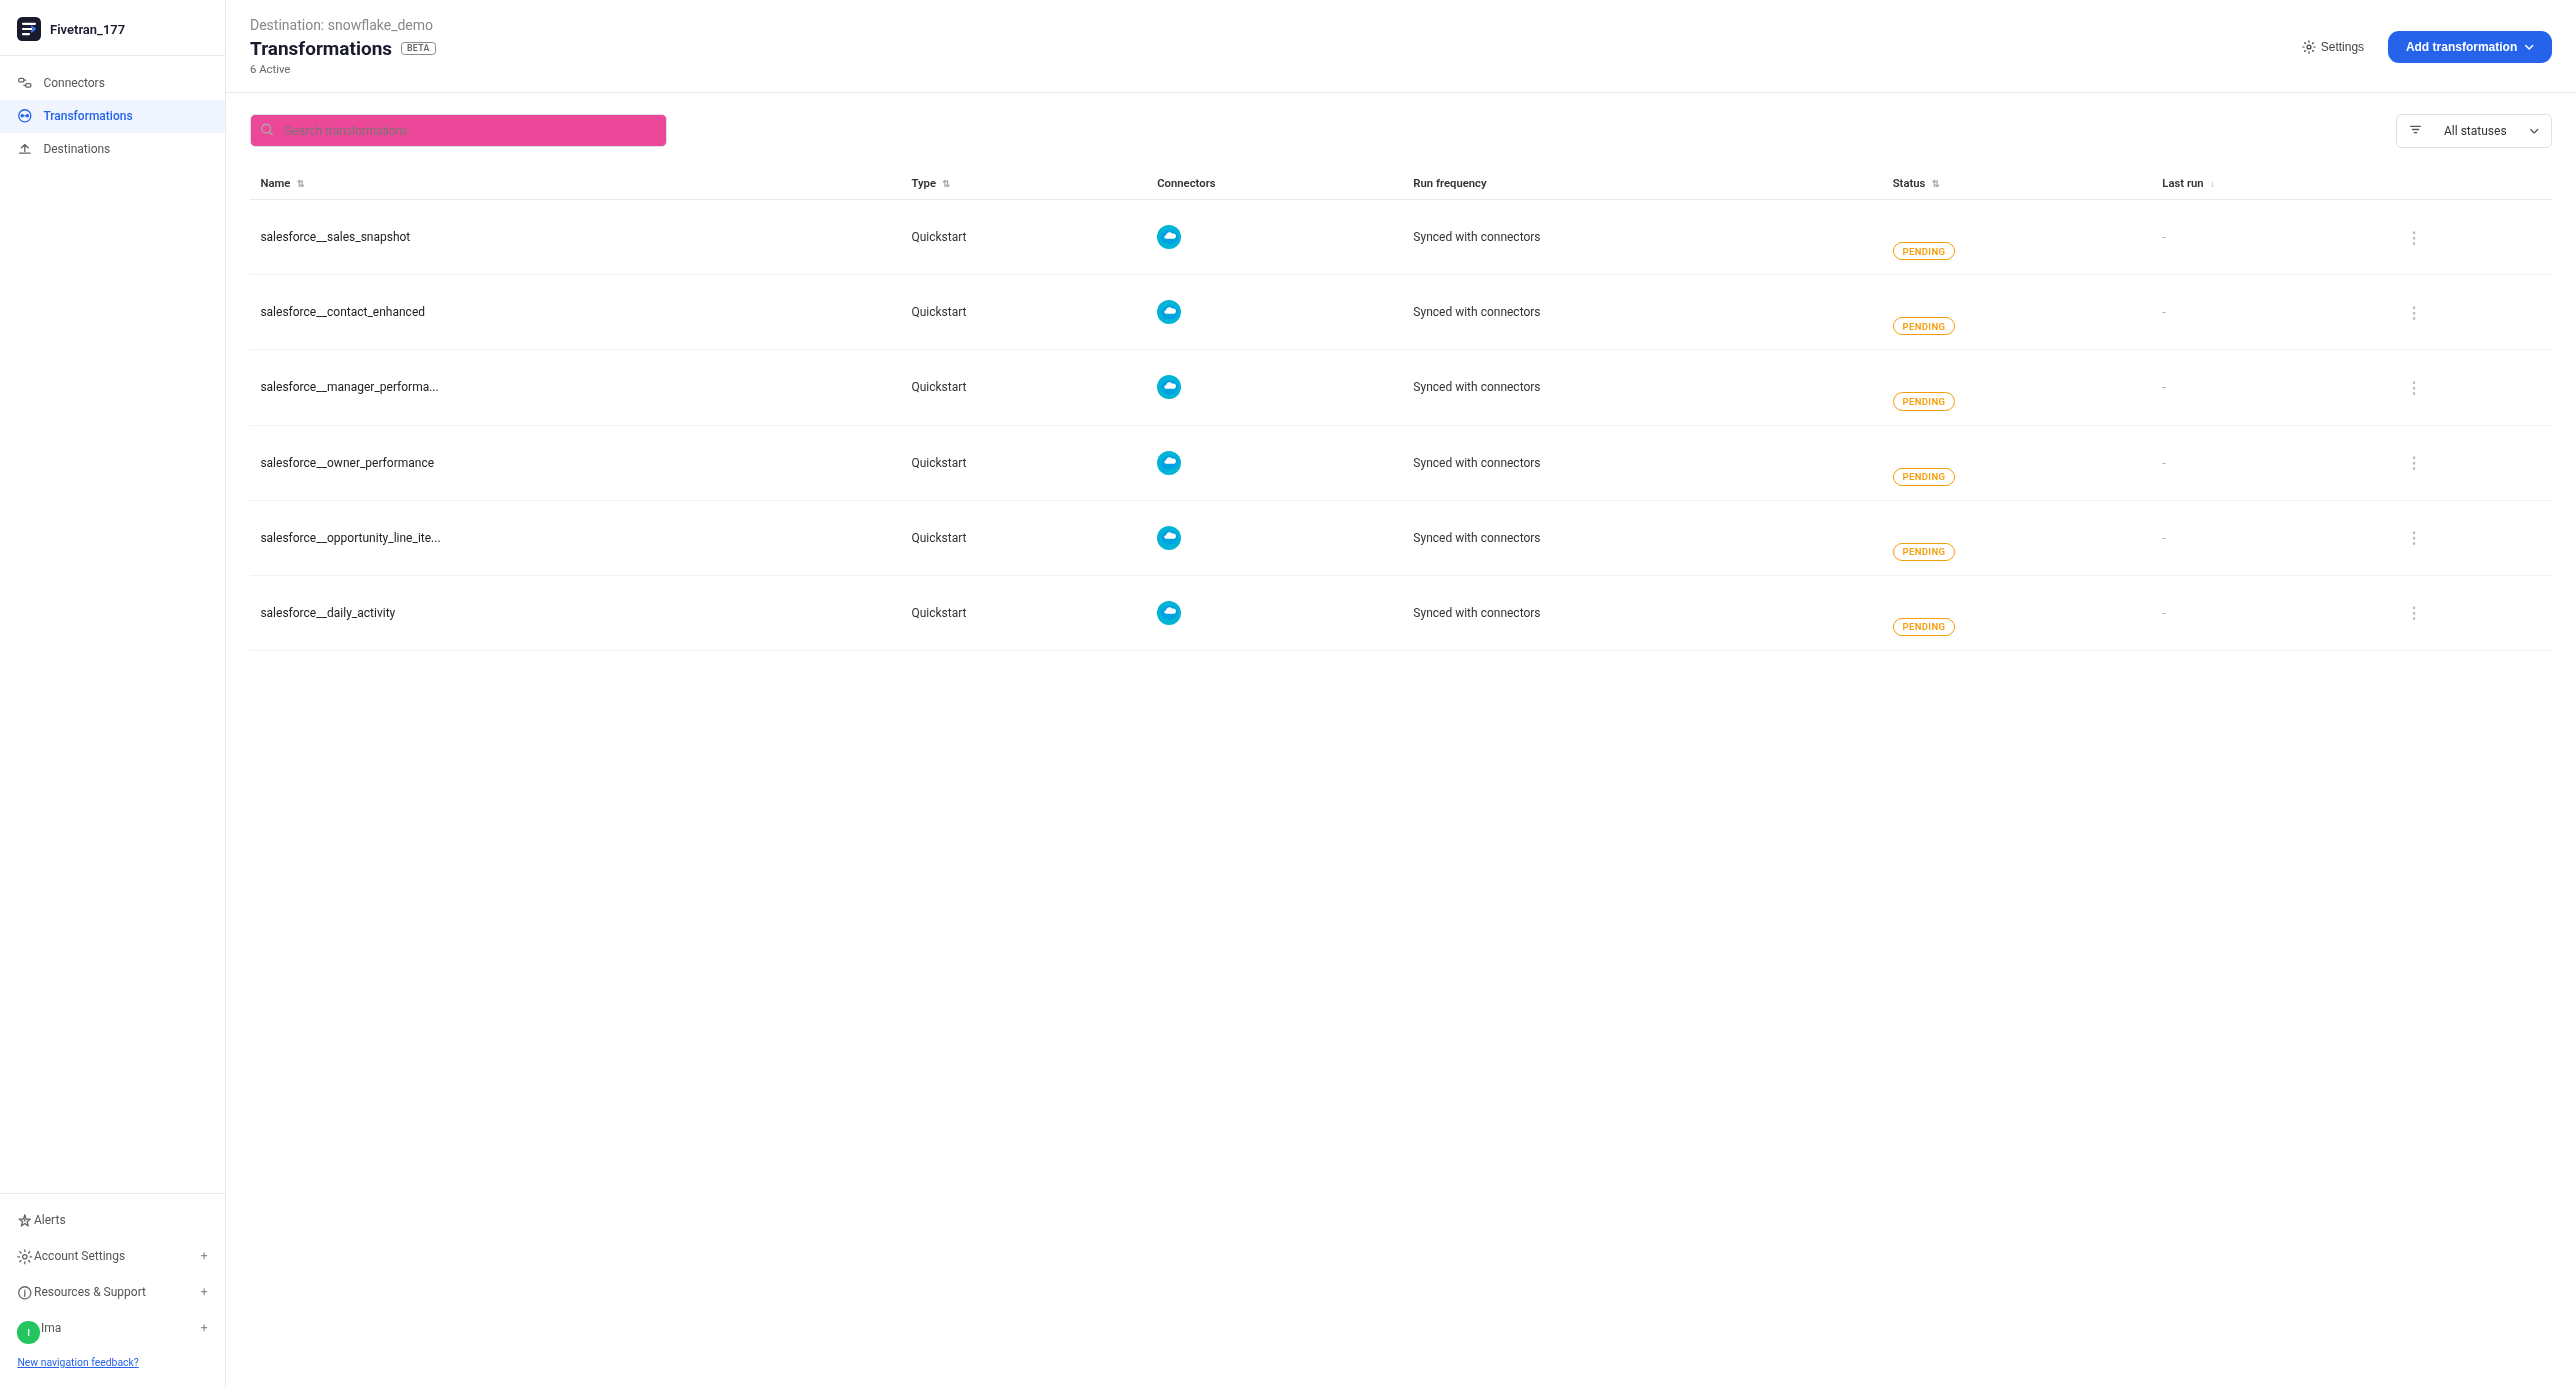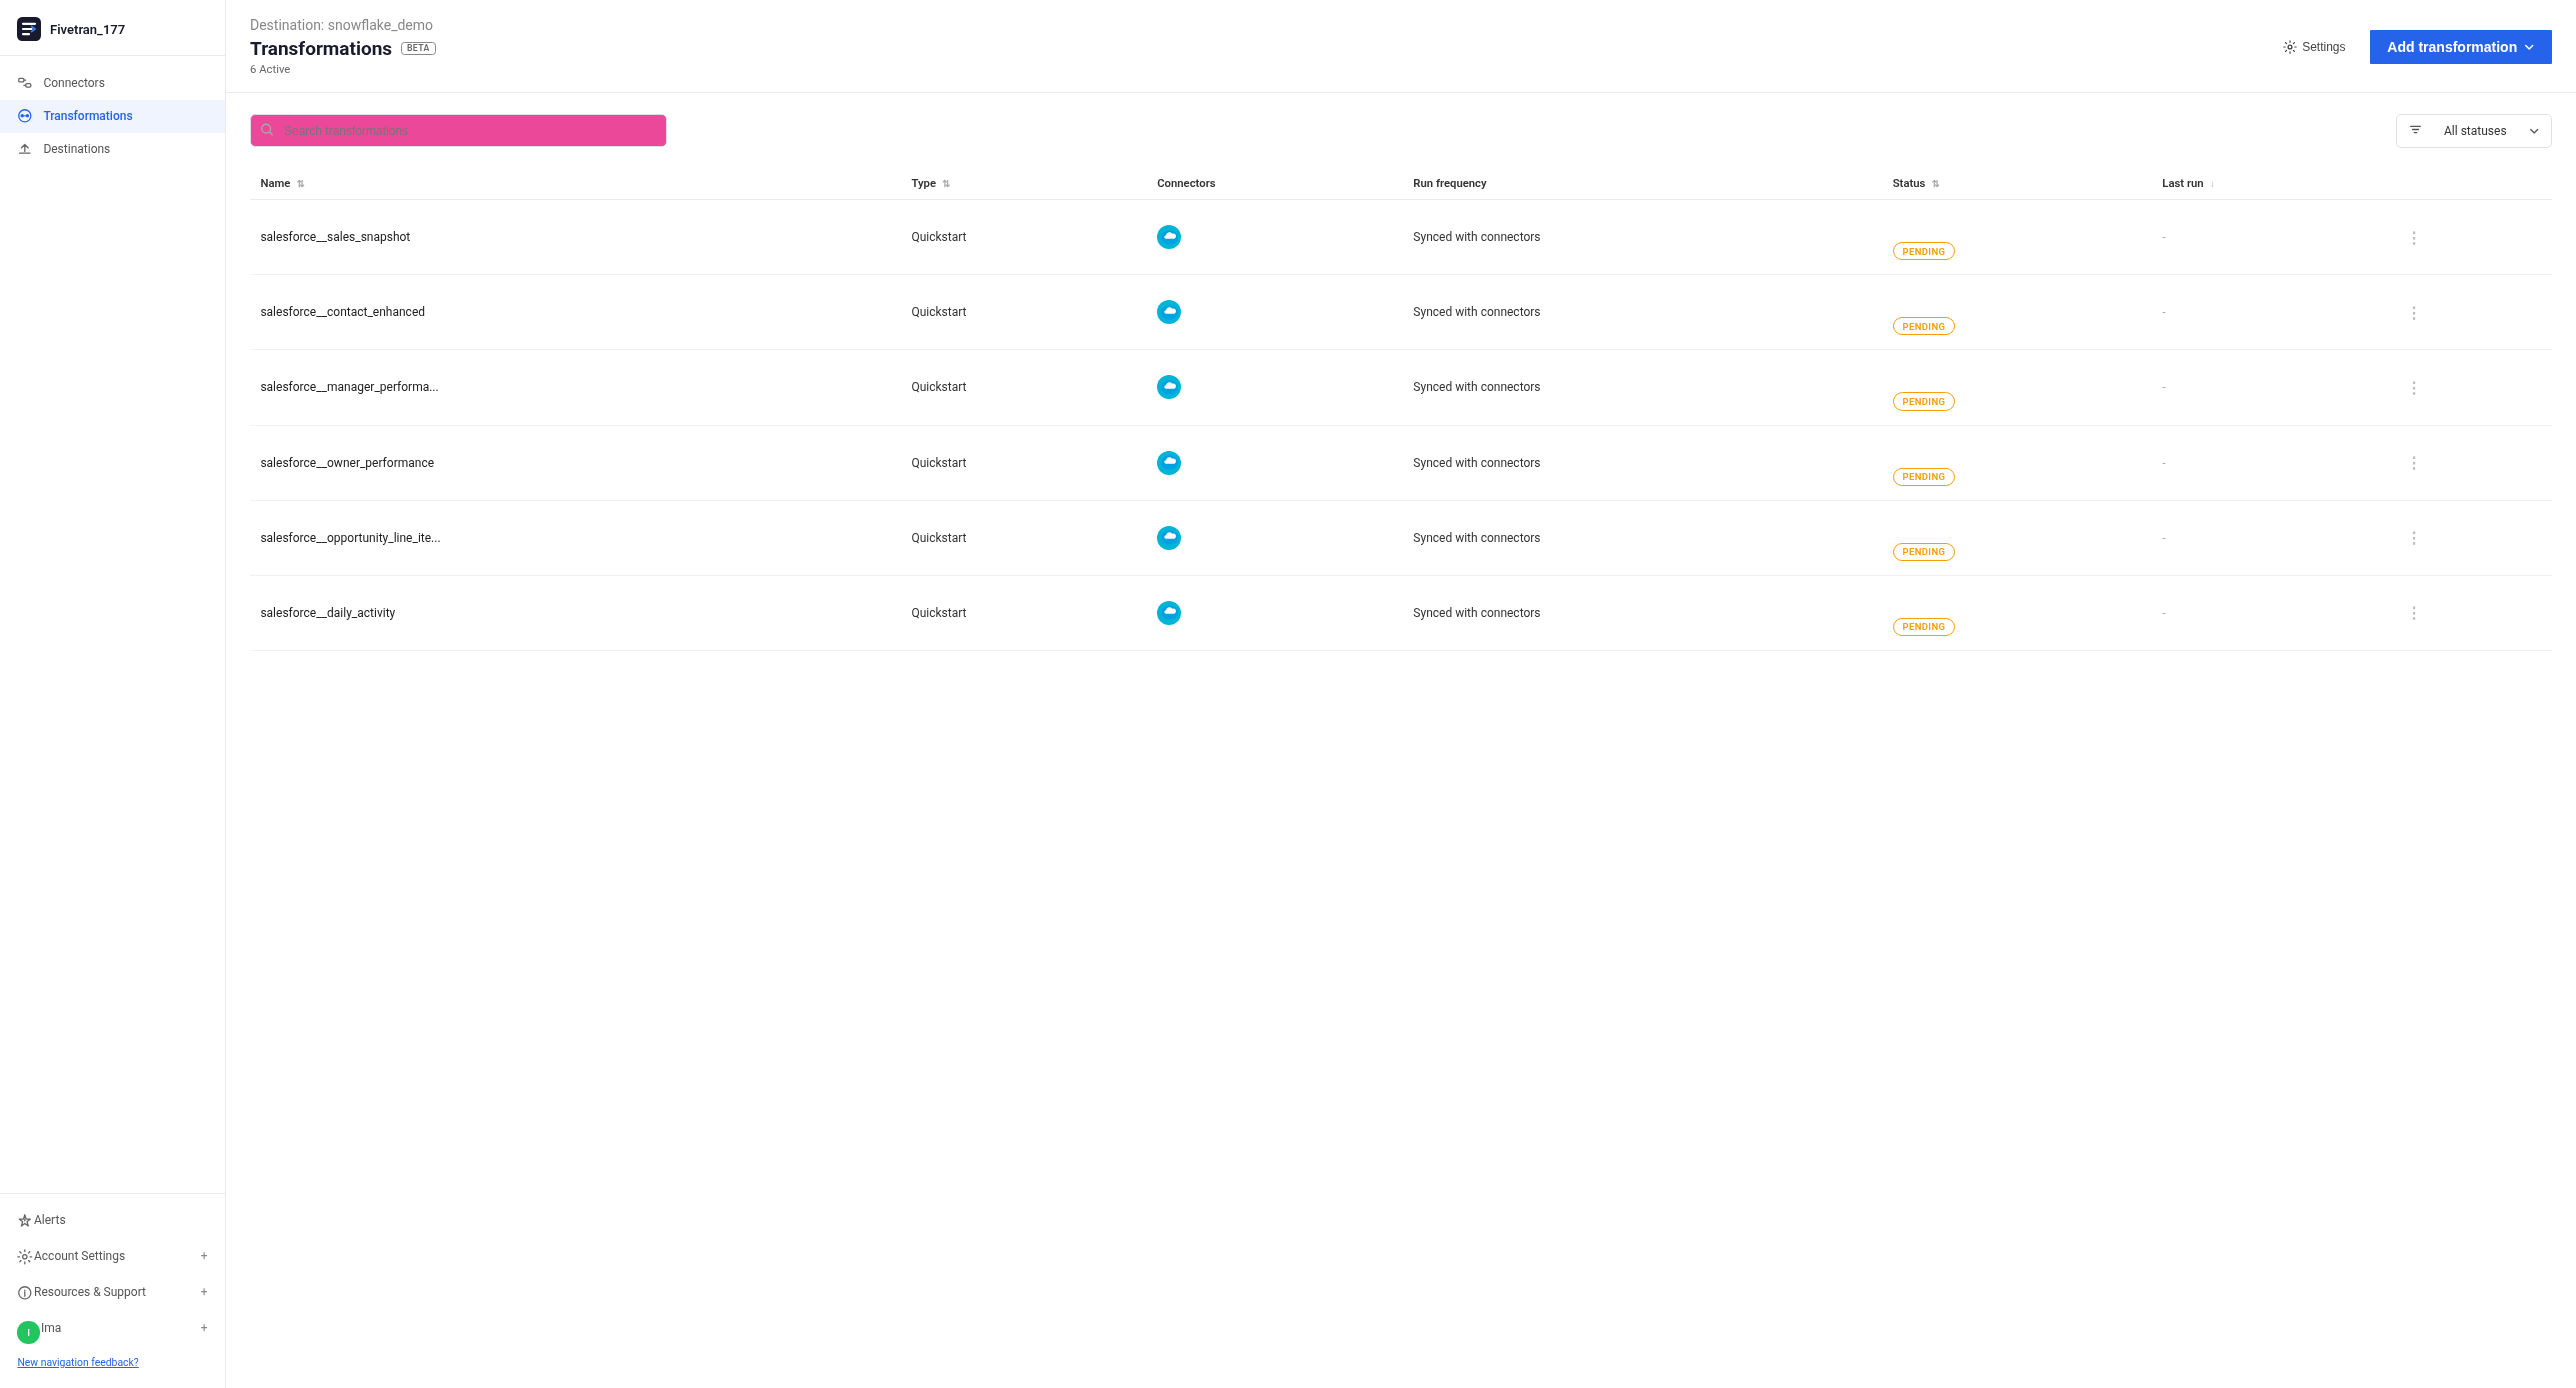--- a/index.html
+++ b/index.html
@@ -159,23 +159,23 @@
       padding: 7px 10.4px;
       border-radius: 5.2px;
     }
     .add-btn {
       display: flex;
       align-items: center;
       gap: 7px;
       background: #2563eb;
       color: white;
       border: none;
-      border-radius: 1px;
+      border-radius: 11px;
       padding: 8.7px 17.4px;
-      font-size: 14px;
+      font-size: 12px;
       font-weight: 600;
       cursor: pointer;
     }
 
     
     .content {
       flex: 1;
       overflow-y: auto;
       padding: 21px 24px;
       background: #fff;

